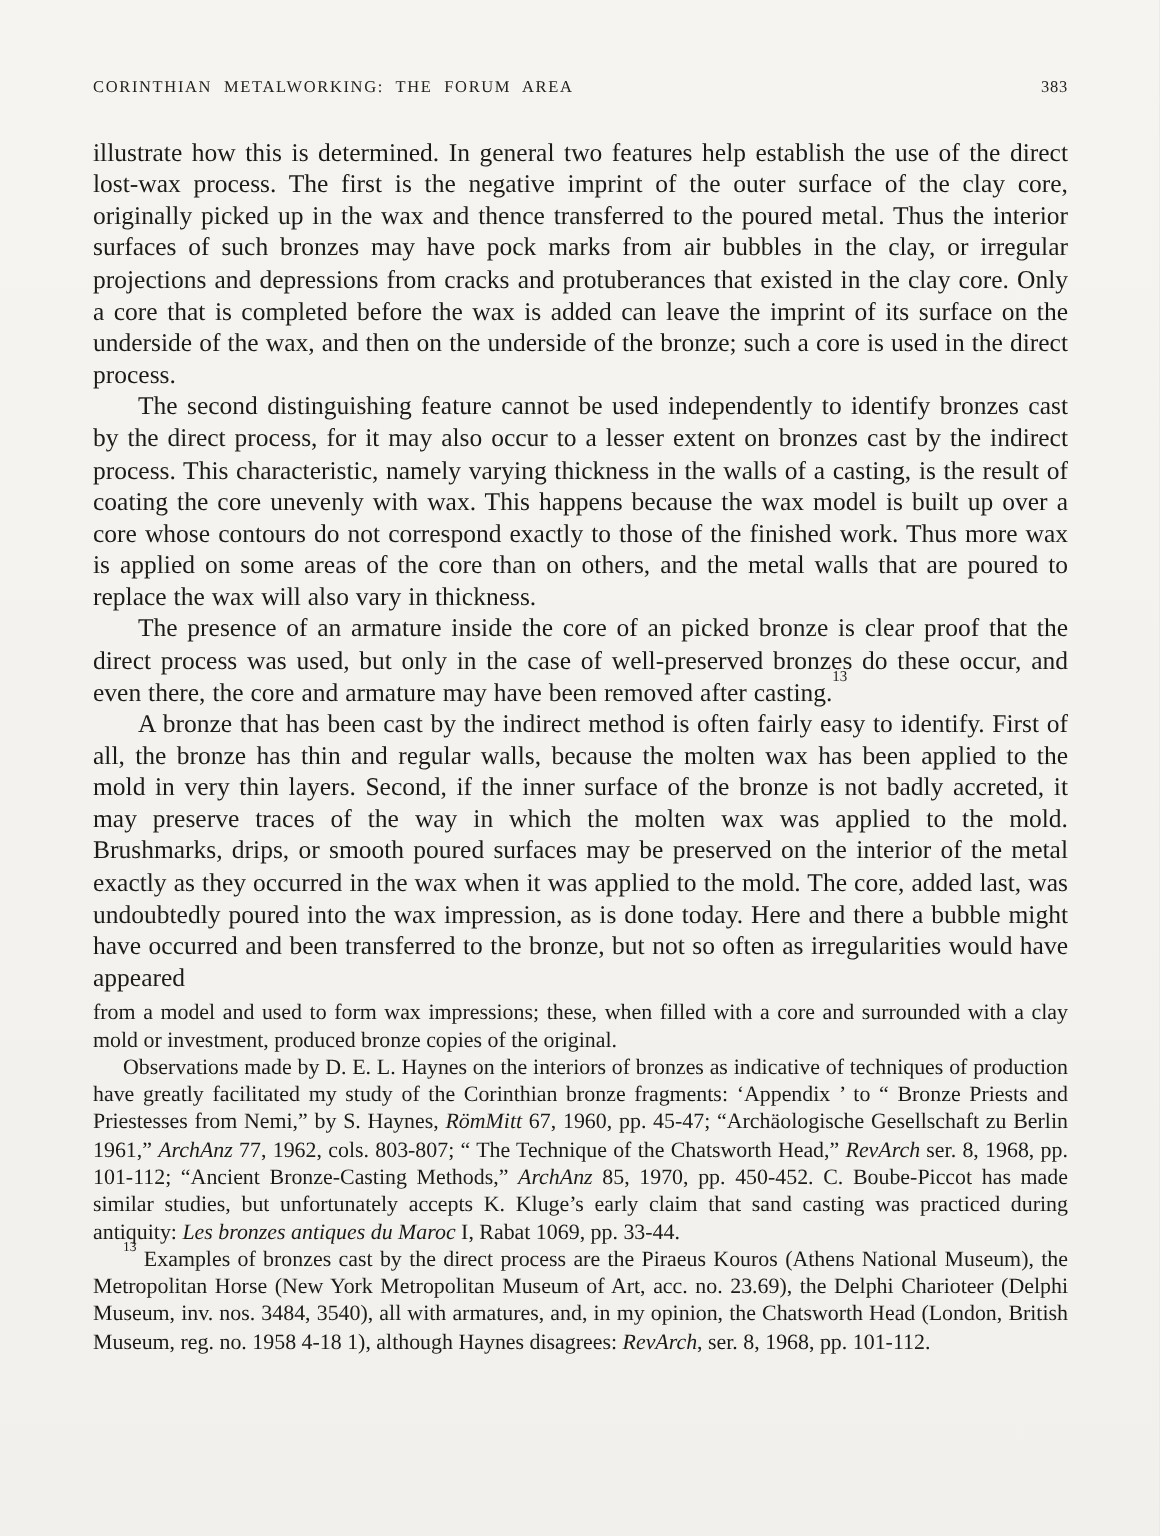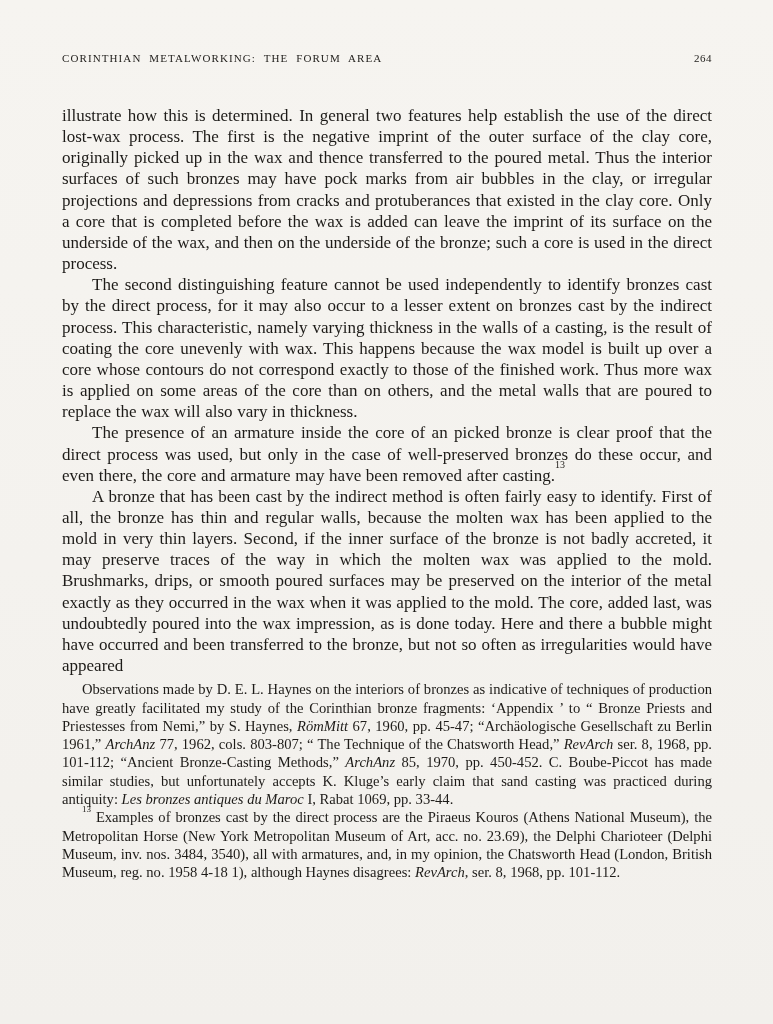--- a/index.html
+++ b/index.html
@@ -34,21 +34,21 @@
     white-space: nowrap;
   }
   .running-header .pageno {
     position: absolute;
     right: 0;
     top: 0;
     letter-spacing: 0.5px;
     word-spacing: normal;
   }
   .body-text {
-    margin-top: 31px;
+    margin-top: 17px;
     font-size: 17px;
     line-height: 21.15px;
     text-align: justify;
     word-spacing: 0.4px;
   }
   .body-text p {
     margin: 0;
     padding: 0;
   }
   .body-text p.indent { text-indent: 30px; }
@@ -80,31 +80,32 @@
   }
 </style>
 </head>
 <body>
 
 <div class="page">
   <div class="column">
 
     <div class="running-header">
       <span>CORINTHIAN METALWORKING: THE FORUM AREA</span>
-      <span class="pageno">264</span>
+      <span class="pageno">383</span>
     </div>
 
     <div class="body-text">
       <p><span>illustrate how this is determined.  In general two features help establish the use of the direct lost-wax process.  The first is the negative imprint of the outer surface of the clay core, originally picked up in the wax and thence transferred to the poured metal.  Thus the interior surfaces of such bronzes may have pock marks from air bubbles in the clay, or irregular projections and depressions from cracks and protuberances that existed in the clay core.  Only a core that is completed before the wax is added can leave the imprint of its surface on the underside of the wax, and then on the underside of the bronze; such a core is used in the direct process.</span></p>
       <p class="indent"><span>The second distinguishing feature cannot be used independently to identify bronzes cast by the direct process, for it may also occur to a lesser extent on bronzes cast by the indirect process.  This characteristic, namely varying thickness in the walls of a casting, is the result of coating the core unevenly with wax.  This happens because the wax model is built up over a core whose contours do not correspond exactly to those of the finished work.  Thus more wax is applied on some areas of the core than on others, and the metal walls that are poured to replace the wax will also vary in thickness.</span></p>
       <p class="indent"><span>The presence of an armature inside the core of an picked bronze is clear proof that the direct process was used, but only in the case of well-preserved bronzes do these occur, and even there, the core and armature may have been removed after casting.</span><sup class="fnref">13</sup></p>
       <p class="indent cont"><span>A bronze that has been cast by the indirect method is often fairly easy to identify.  First of all, the bronze has thin and regular walls, because the molten wax has been applied to the mold in very thin layers.  Second, if the inner surface of the bronze is not badly accreted, it may preserve traces of the way in which the molten wax was applied to the mold.  Brushmarks, drips, or smooth poured surfaces may be preserved on the interior of the metal exactly as they occurred in the wax when it was applied to the mold.  The core, added last, was undoubtedly poured into the wax impression, as is done today.  Here and there a bubble might have occurred and been transferred to the bronze, but not so often as irregularities would have appeared</span></p>
     </div>
 
     <div class="footnotes">
+      <p><span>from a model and used to form wax impressions; these, when filled with a core and surrounded with a clay mold or investment, produced bronze copies of the original.</span></p>
 
       <p class="indent"><span>Observations made by D. E. L. Haynes on the interiors of bronzes as indicative of techniques of production have greatly facilitated my study of the Corinthian bronze fragments: ‘Appendix ’ to “ Bronze Priests and Priestesses from Nemi,” by S. Haynes, </span><span class="it">RömMitt</span><span> 67, 1960, pp. 45-47; “Archäologische Gesellschaft zu Berlin 1961,” </span><span class="it">ArchAnz</span><span> 77, 1962, cols. 803-807; “ The Technique of the Chatsworth Head,” </span><span class="it">RevArch</span><span> ser. 8, 1968, pp. 101-112; “Ancient Bronze-Casting Methods,” </span><span class="it">ArchAnz</span><span> 85, 1970, pp. 450-452.  C. Boube-Piccot has made similar studies, but unfortunately accepts K. Kluge’s early claim that sand casting was practiced during antiquity: </span><span class="it">Les bronzes antiques du Maroc</span><span> I, Rabat 1069, pp. 33-44.</span></p>
 
       <p class="indent"><sup class="fnnum">13</sup><span> Examples of bronzes cast by the direct process are the Piraeus Kouros (Athens National Museum), the Metropolitan Horse (New York Metropolitan Museum of Art, acc. no. 23.69), the Delphi Charioteer (Delphi Museum, inv. nos. 3484, 3540), all with armatures, and, in my opinion, the Chatsworth Head (London, British Museum, reg. no. 1958 4-18 1), although Haynes disagrees: </span><span class="it">RevArch</span><span>, ser. 8, 1968, pp. 101-112.</span></p>
     </div>
 
   </div>
 </div>
 
 </body></html>

